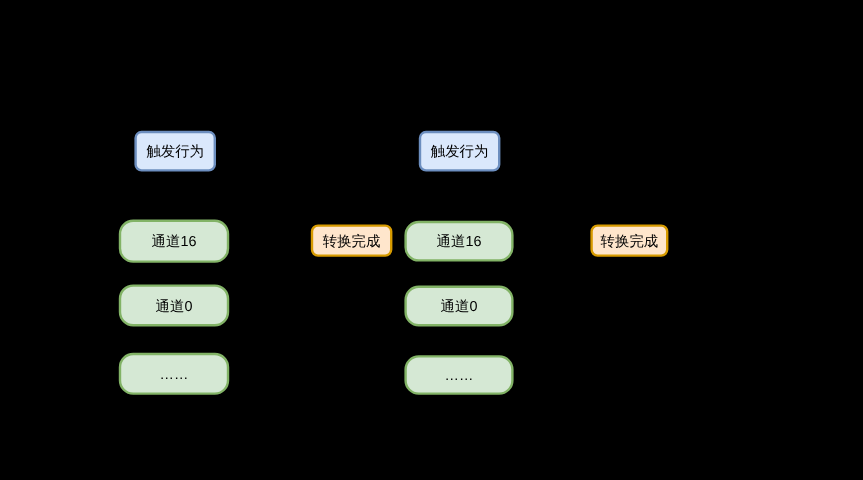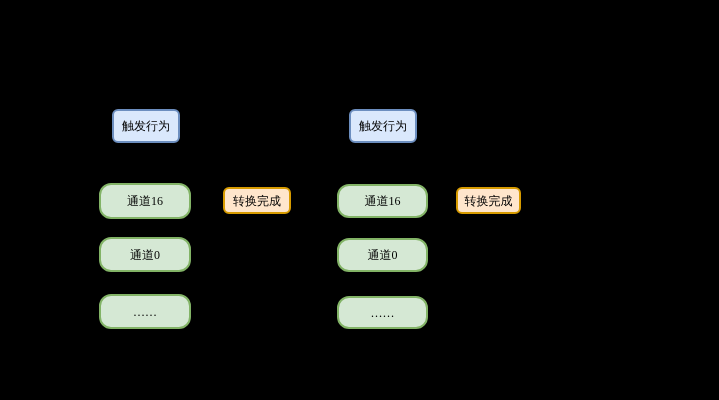--- a/index.html
+++ b/index.html
@@ -17,36 +17,36 @@
   .node {
     position: absolute;
     box-sizing: border-box;
     display: flex;
     align-items: center;
     justify-content: center;
     font-size: 12px;
     color: var(--text, #000000);
     line-height: 1;
     white-space: nowrap;
-    font-family: Liberation Serif, serif;
   }
   .node.blue {
     background: var(--blue-fill, #dae8fc);
     border: 2px solid var(--blue-border, #6c8ebf);
     border-radius: 6px;
   }
   .node.green {
     background: var(--green-fill, #d5e8d4);
     border: 2px solid var(--green-border, #82b366);
     border-radius: 12px;
   }
   .node.orange {
     background: var(--orange-fill, #ffe6cc);
     border: 2px solid var(--orange-border, #d79b00);
     border-radius: 6px;
+    margin-left: 36px;
   }
 
   
   .g0-trigger { left: 112px; top: 109px; width: 68px; height: 34px; }
   .g0-ch16    { left:  99px; top: 183px; width: 92px; height: 36px; }
   .g0-done    { left: 223px; top: 187px; width: 68px; height: 27px; }
   .g0-ch0     { left:  99px; top: 237px; width: 92px; height: 35px; }
   .g0-dots    { left:  99px; top: 294px; width: 92px; height: 35px; }
 
   

